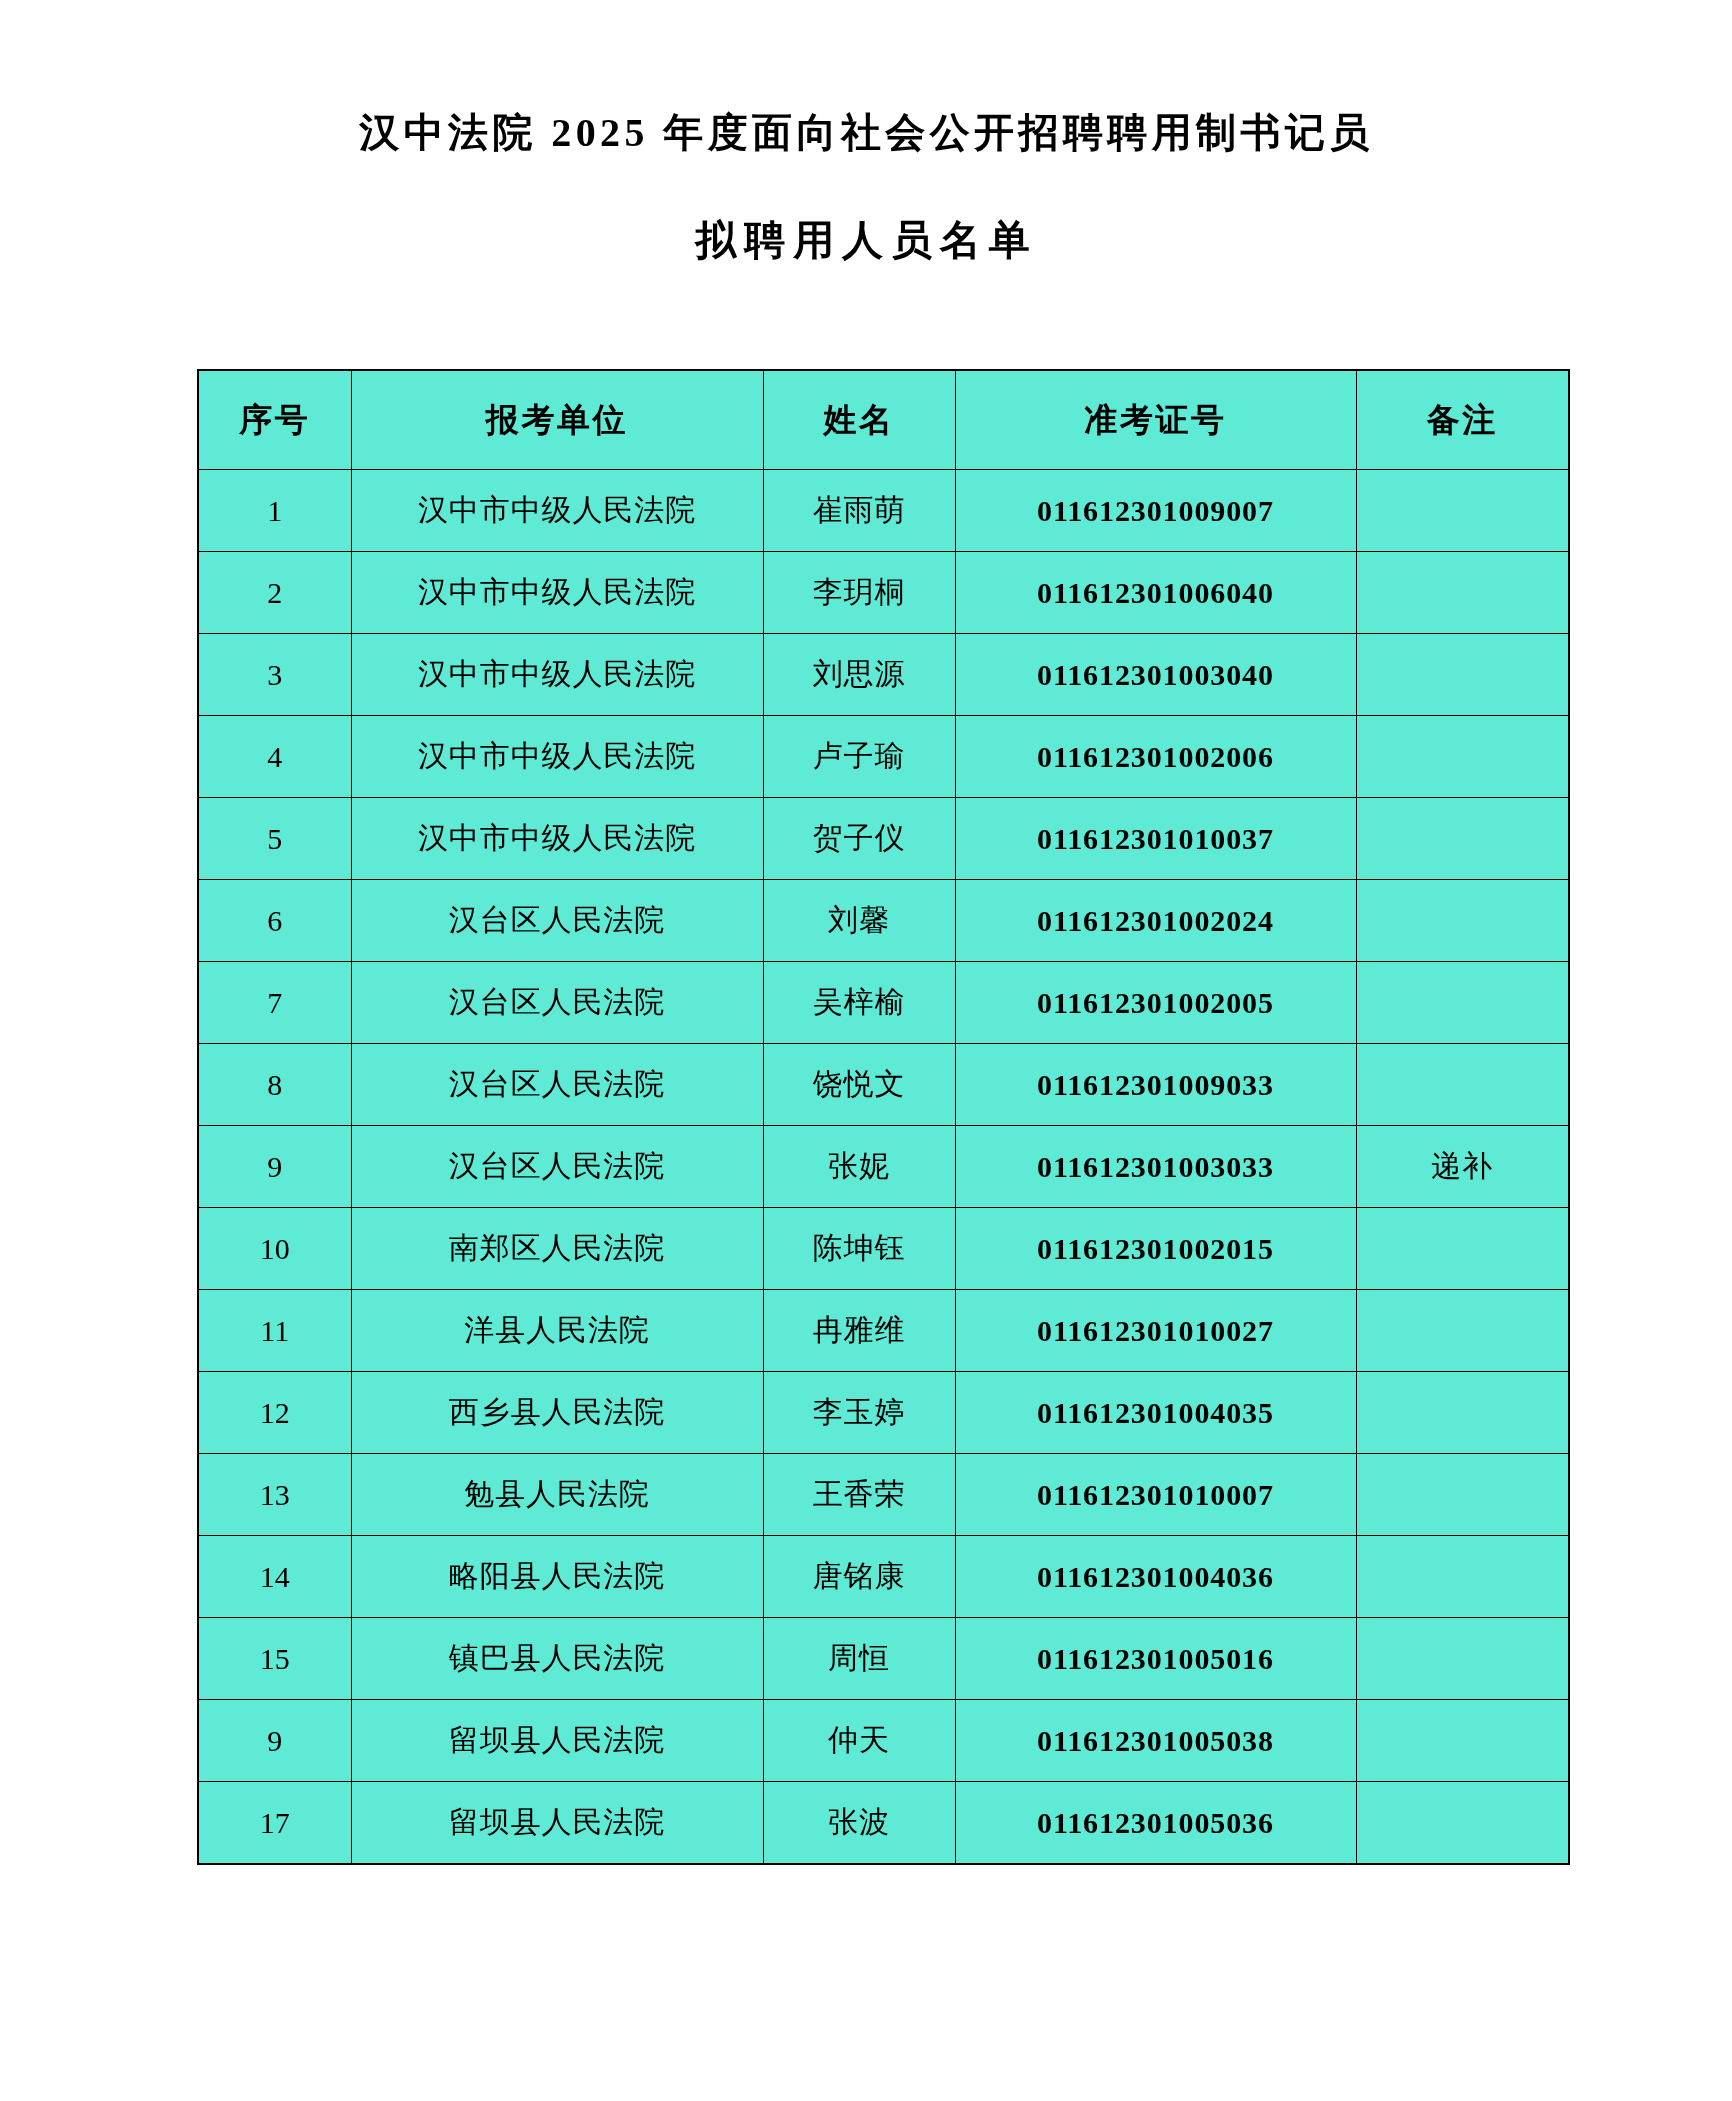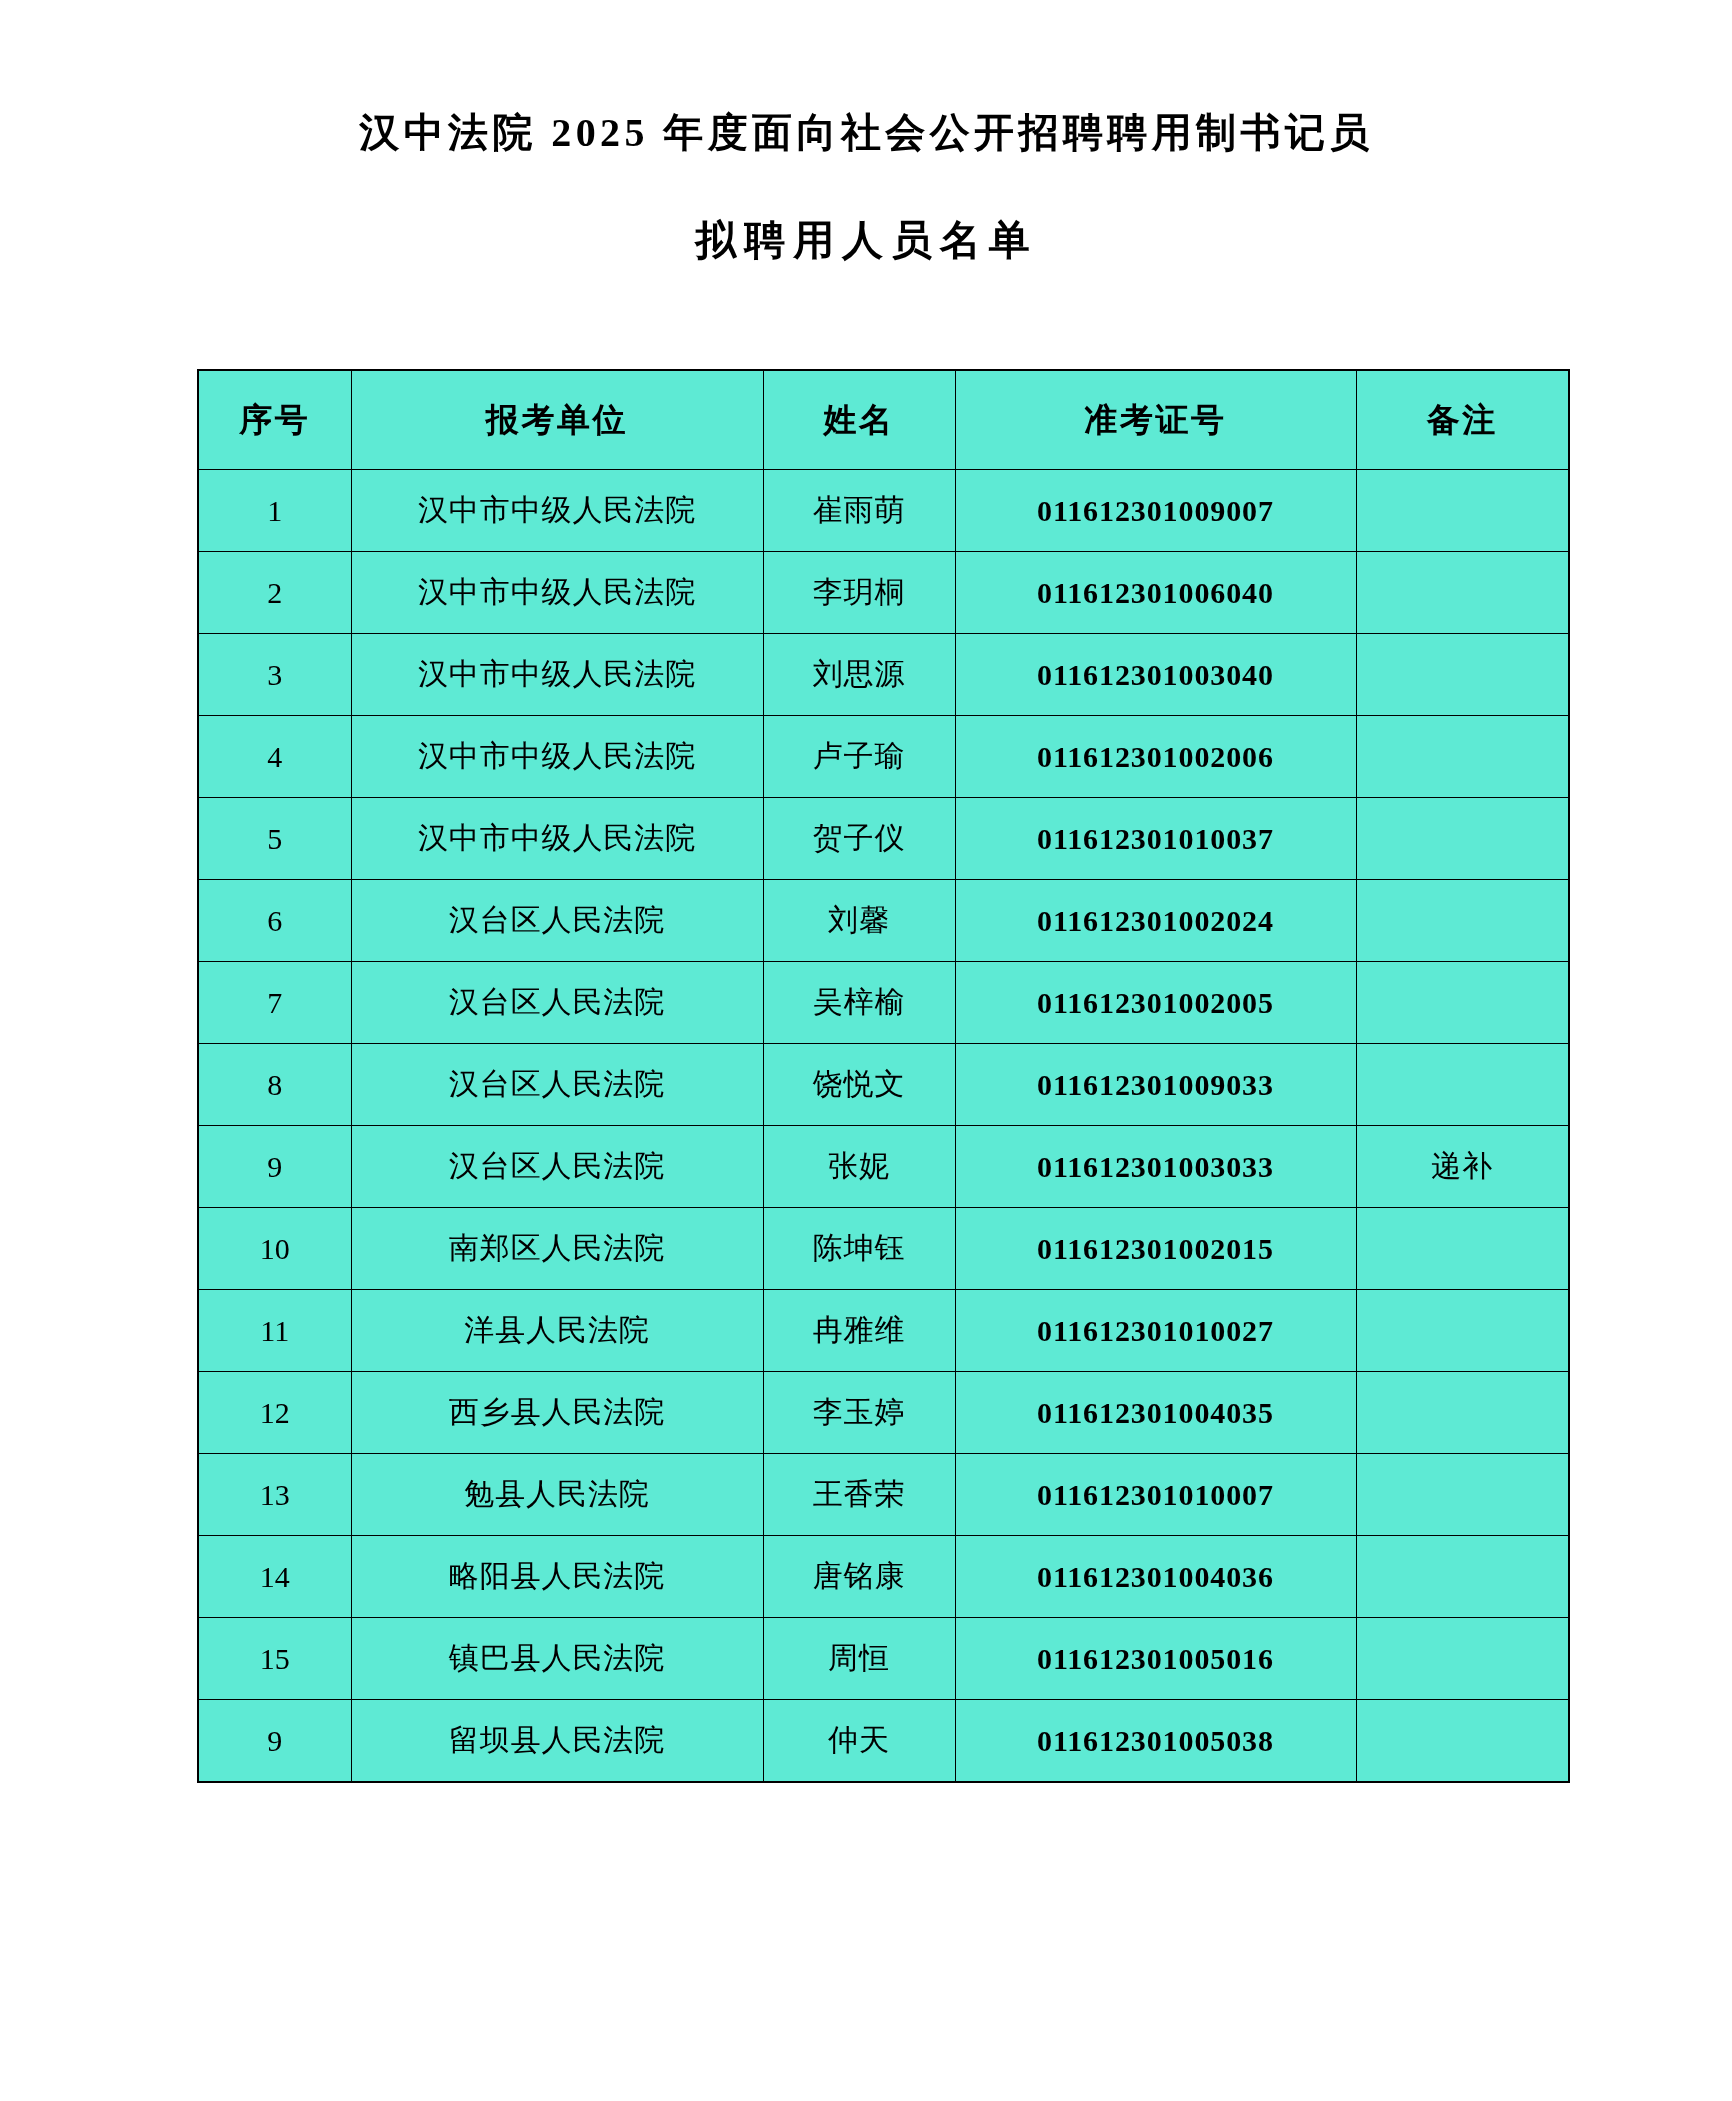--- a/index.html
+++ b/index.html
@@ -208,15 +208,22 @@
       <td class="cell-ticket">011612301005016</td>
       <td class="cell-remark"></td>
     </tr>
     <tr>
       <td class="cell-seq">9</td>
       <td class="cell-unit">留坝县人民法院</td>
       <td class="cell-name">仲天</td>
       <td class="cell-ticket">011612301005038</td>
       <td class="cell-remark"></td>
     </tr>
+    <tr>
+      <td class="cell-seq">17</td>
+      <td class="cell-unit">留坝县人民法院</td>
+      <td class="cell-name">张波</td>
+      <td class="cell-ticket">011612301005036</td>
+      <td class="cell-remark"></td>
+    </tr>
   </tbody>
 </table>
 
 
 </body></html>

